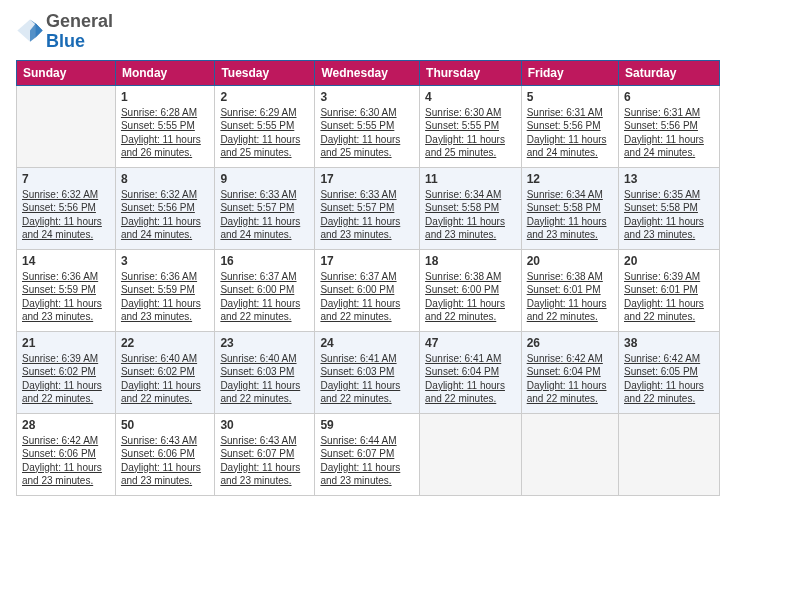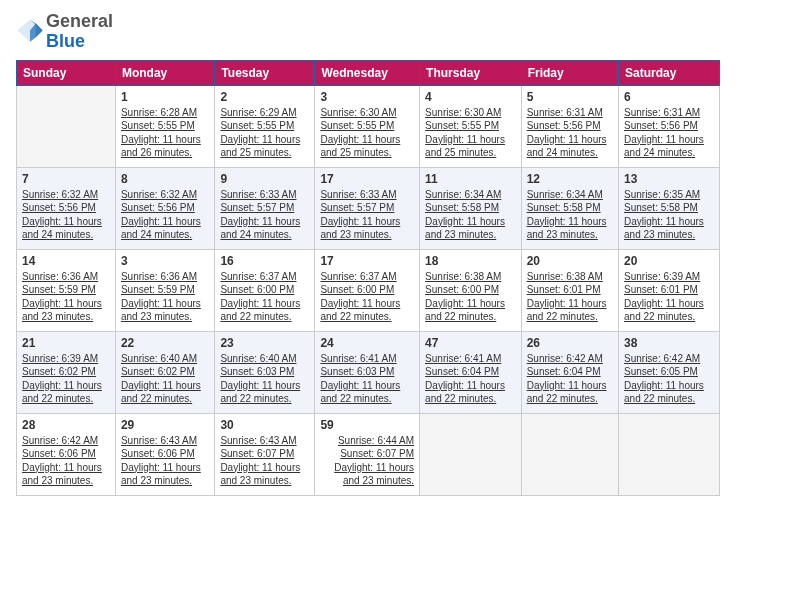--- a/index.html
+++ b/index.html
@@ -300,34 +300,34 @@
           </td>
         </tr>
         <tr>
           <td>
             <span class="day-num">28</span>
             <div class="day-info" style="white-space: pre-line;">Sunrise: 6:42 AM
 Sunset: 6:06 PM
 Daylight: 11 hours and 23 minutes.</div>
           </td>
           <td>
-            <span class="day-num">29</span>
+            <span class="day-num">50</span>
             <div class="day-info" style="white-space: pre-line;">Sunrise: 6:43 AM
 Sunset: 6:06 PM
 Daylight: 11 hours and 23 minutes.</div>
           </td>
           <td>
             <span class="day-num">30</span>
             <div class="day-info" style="white-space: pre-line;">Sunrise: 6:43 AM
 Sunset: 6:07 PM
 Daylight: 11 hours and 23 minutes.</div>
           </td>
           <td>
             <span class="day-num">59</span>
-            <div class="day-info" style="white-space: pre-line; text-align: right;">Sunrise: 6:44 AM
+            <div class="day-info" style="white-space: pre-line;">Sunrise: 6:44 AM
 Sunset: 6:07 PM
 Daylight: 11 hours and 23 minutes.</div>
           </td>
           <td class="empty"></td>
           <td class="empty"></td>
           <td class="empty"></td>
         </tr>
       </tbody>
   </table>
 </div>

